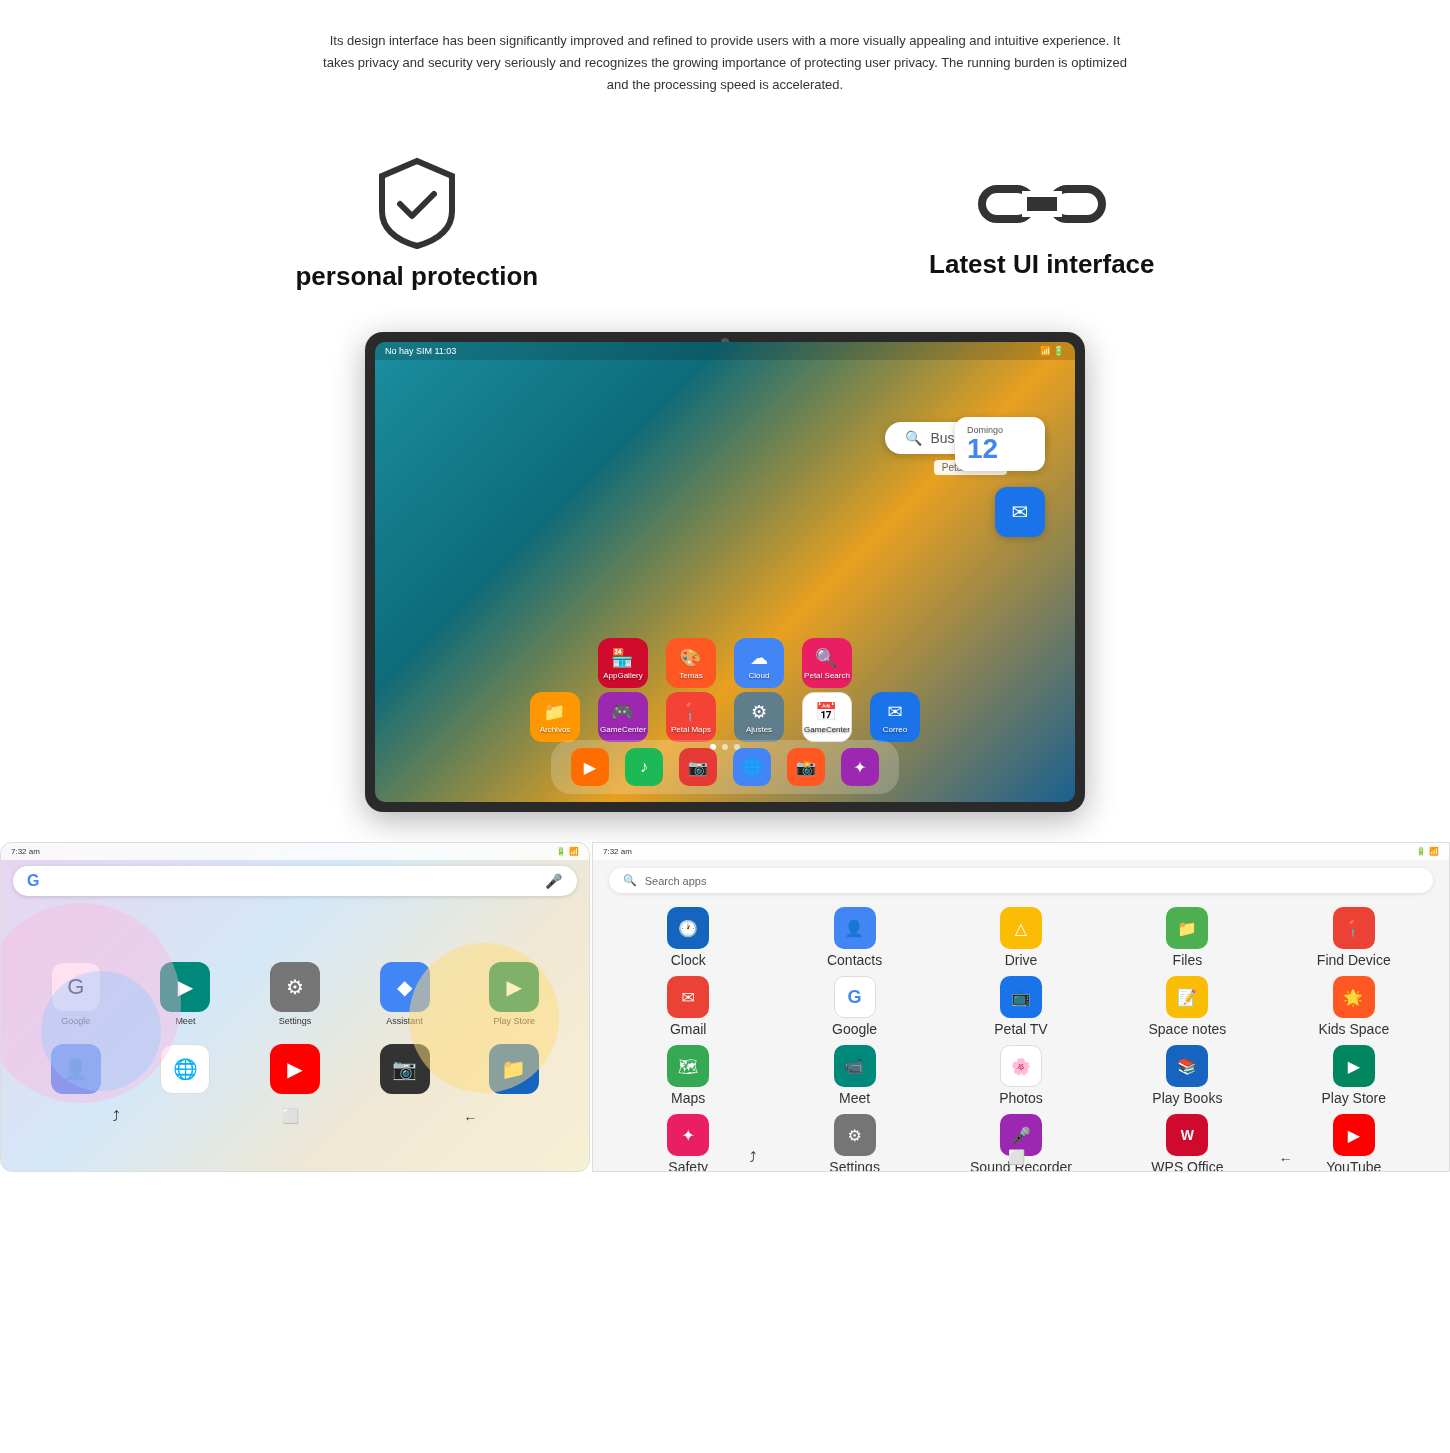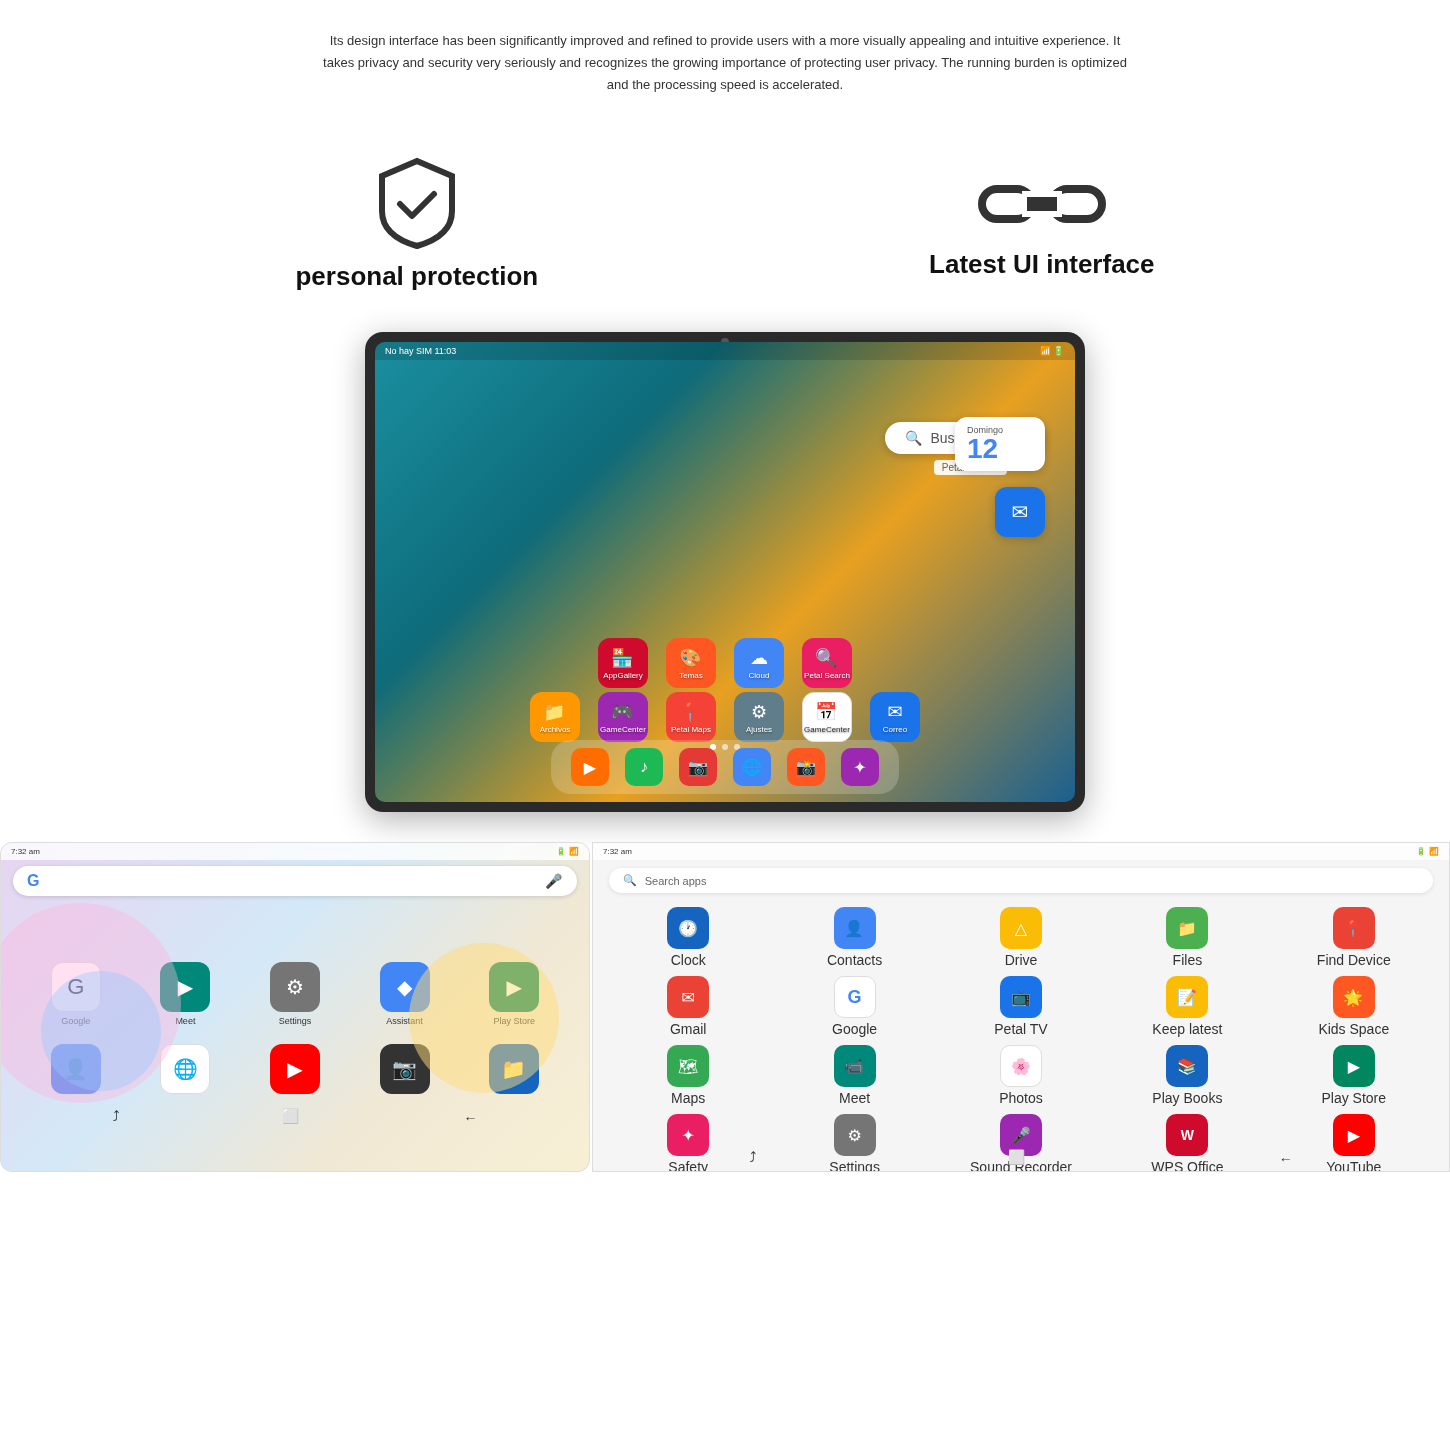--- a/index.html
+++ b/index.html
@@ -661,21 +661,21 @@
         <div class="right-app-icon" style="background:#1a73e8;display:flex;align-items:center;justify-content:center;">
           <span style="color:white;font-size:16px;">📺</span>
         </div>
         <span class="right-app-label">Petal TV</span>
       </div>
 
       <div class="right-app-item">
         <div class="right-app-icon" style="background:#fbbc05;display:flex;align-items:center;justify-content:center;">
           <span style="color:white;font-size:16px;">📝</span>
         </div>
-        <span class="right-app-label">Keep latest</span>
+        <span class="right-app-label">Space notes</span>
       </div>
 
       <div class="right-app-item">
         <div class="right-app-icon" style="background:#ff5722;display:flex;align-items:center;justify-content:center;">
           <span style="color:white;font-size:16px;">🌟</span>
         </div>
         <span class="right-app-label">Kids Space</span>
       </div>
 
       <div class="right-app-item">

